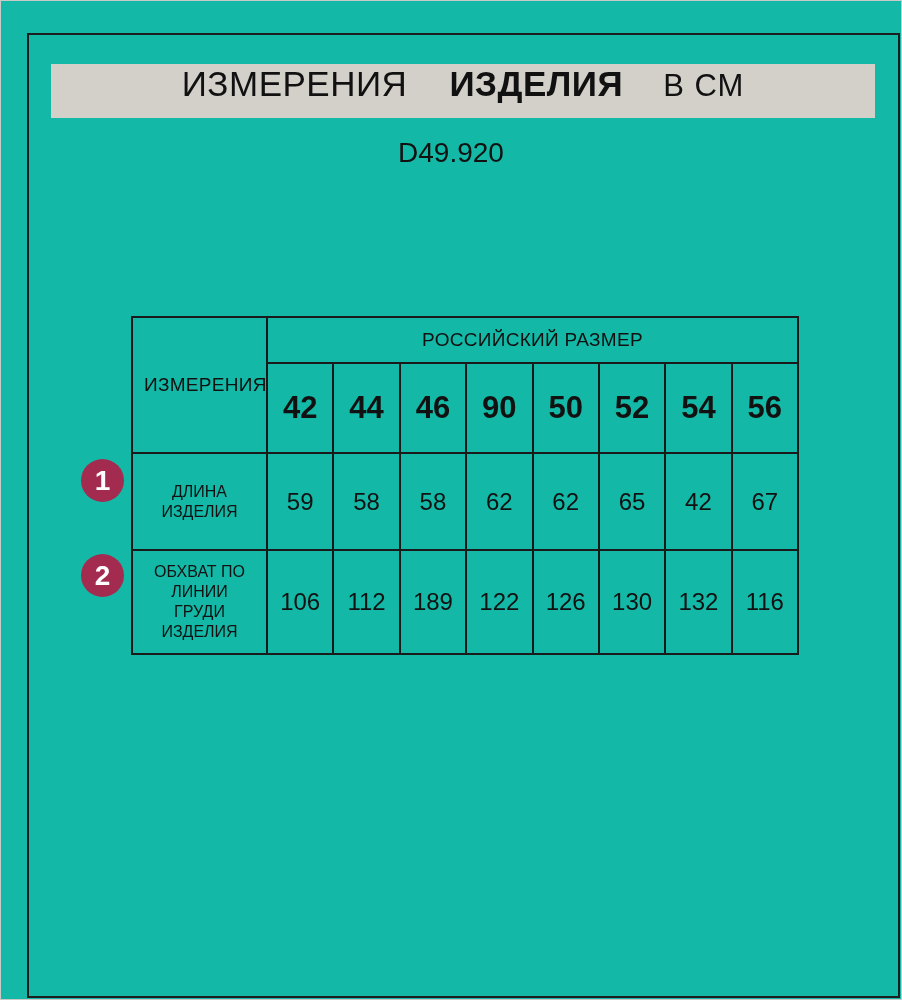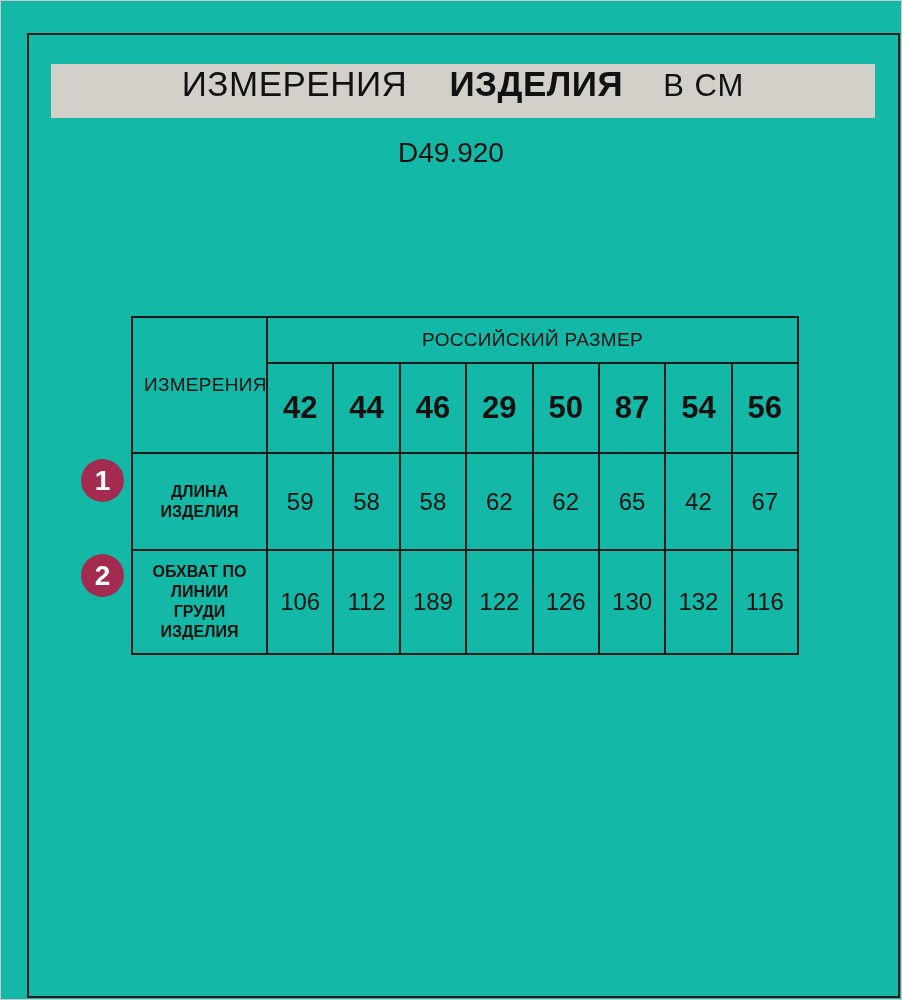--- a/index.html
+++ b/index.html
@@ -51,21 +51,21 @@
     border:2px solid var(--border-color);
     text-align:center;vertical-align:middle;
     padding:11px;
     font-weight:400;
   }
   .row-group th{height:25px;font-size:19px;letter-spacing:0.3px;}
   .corner-cell{font-size:18px;letter-spacing:0.3px;}
   .row-sizes td{height:90px;font-size:31px;font-weight:700;}
   .data-row .label-cell{
     font-size:16px;line-height:20px;white-space:pre-line;
-    font-weight:700;
+    font-weight:400;
   }
   .data-row td{height:97px;font-size:24px;}
   .marker{
     position:absolute;left:80px;width:43px;height:43px;
     background:var(--marker-bg);
     border-radius:50%;
     color:#ffffff;font-size:28px;font-weight:700;
     display:flex;align-items:center;justify-content:center;
     line-height:1;
   }
@@ -101,23 +101,23 @@
     </colgroup>
     <tbody>
       <tr class="row-group">
         <th class="corner-cell" rowspan="2">ИЗМЕРЕНИЯ</th>
         <th colspan="8">РОССИЙСКИЙ РАЗМЕР</th>
       </tr>
       <tr class="row-sizes">
         <td>42</td>
         <td>44</td>
         <td>46</td>
-        <td>29</td>
+        <td>90</td>
         <td>50</td>
-        <td>87</td>
+        <td>52</td>
         <td>54</td>
         <td>56</td>
       </tr>
       <tr class="data-row">
         <td class="label-cell">ДЛИНА
 ИЗДЕЛИЯ</td>
         <td>59</td>
         <td>58</td>
         <td>58</td>
         <td>62</td>

